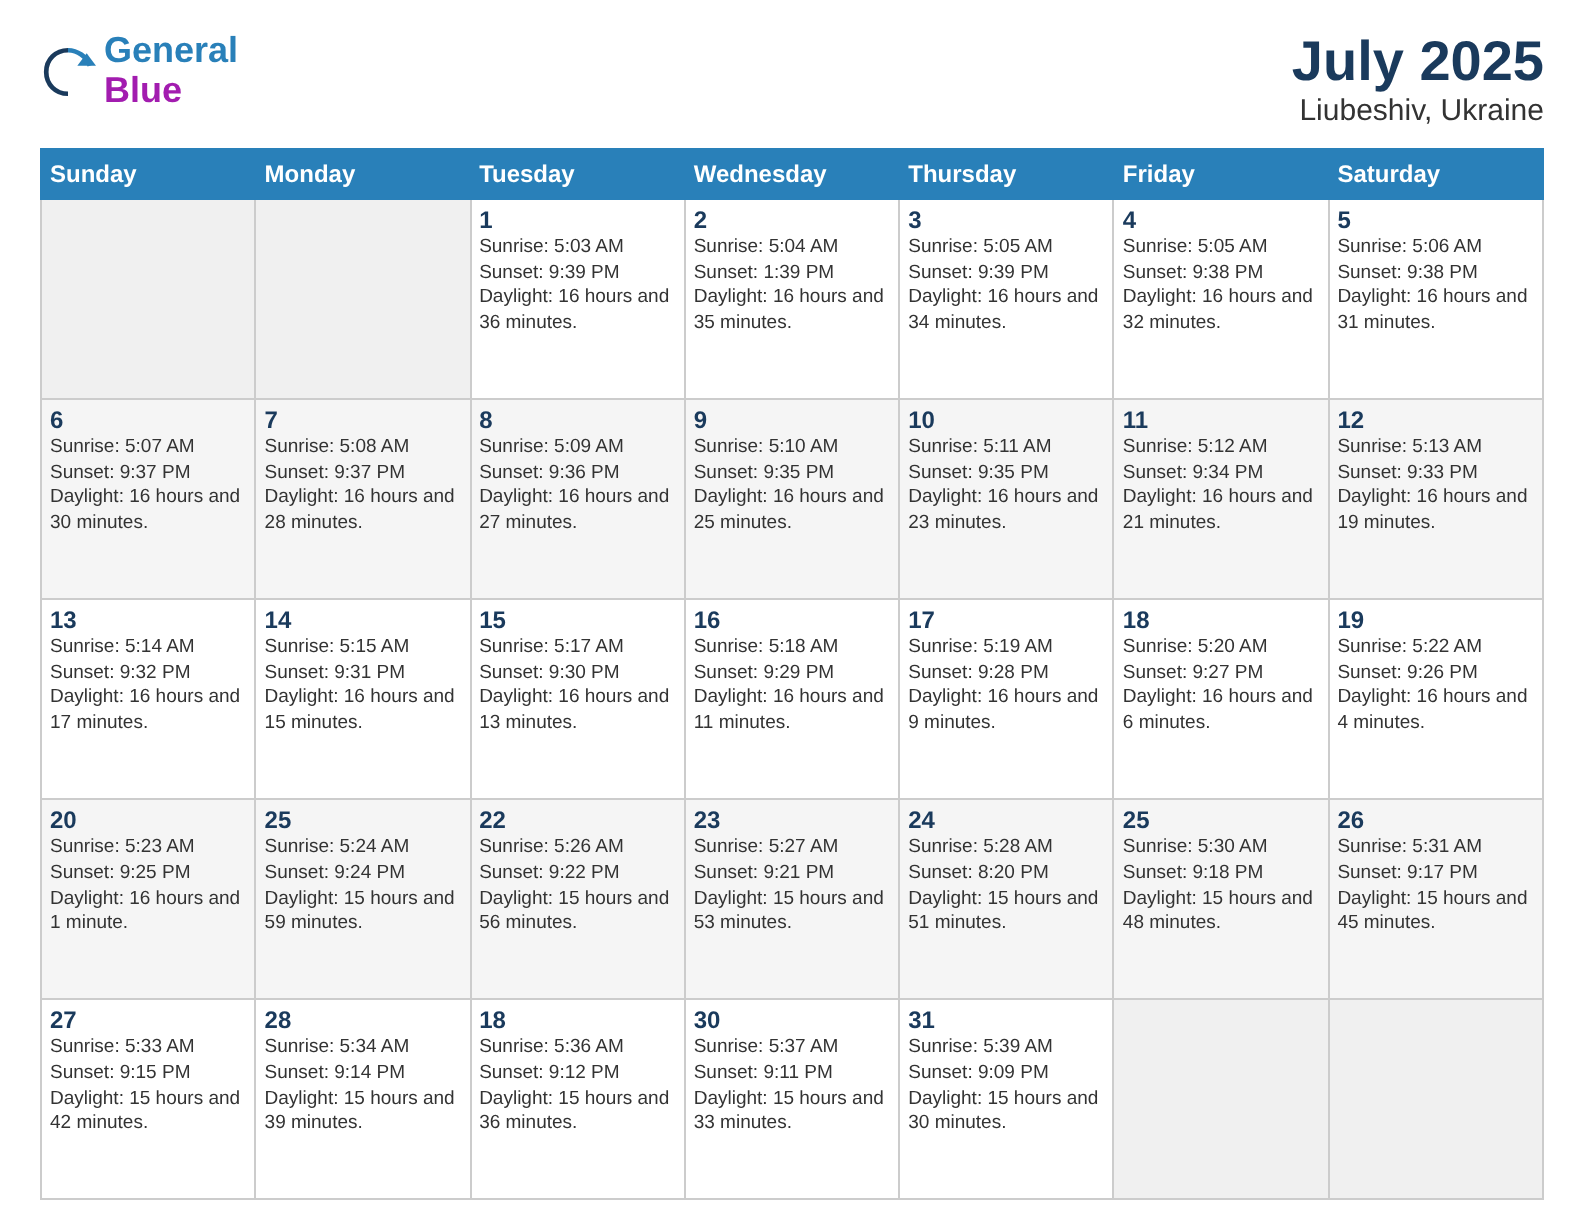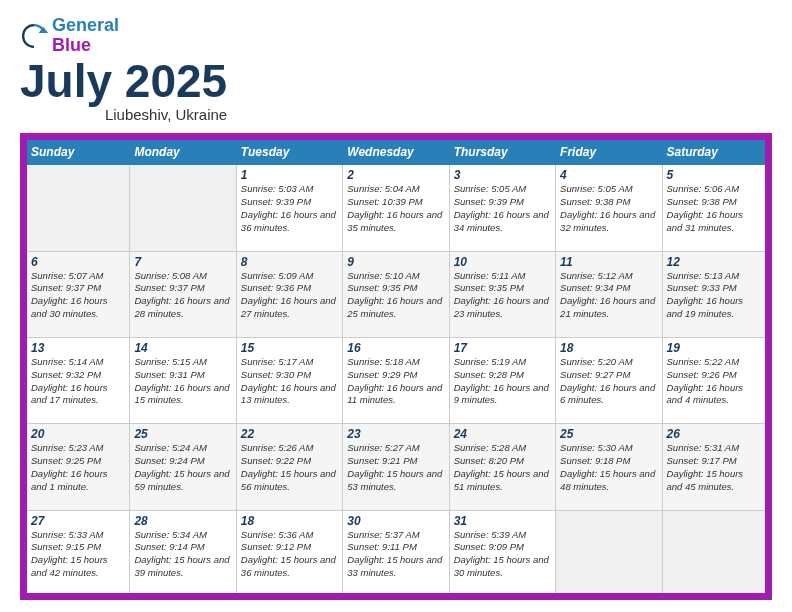--- a/index.html
+++ b/index.html
@@ -15,21 +15,20 @@
       height: 612px;
       padding: 16px 20px 12px 20px;
       display: flex;
       flex-direction: column;
     }
     .header {
       display: flex;
       justify-content: space-between;
       align-items: flex-start;
       margin-bottom: 10px;
-      flex-direction: column;
     }
     .logo {
       display: flex;
       align-items: center;
       gap: 4px;
     }
     .logo-text {
       font-size: 18px;
       font-weight: bold;
       color: #1a3a5c;
@@ -39,37 +38,36 @@
       color: #2980b9;
     }
     .logo-icon {
       width: 28px;
       height: 28px;
     }
     .title-block {
       text-align: right;
     }
     .month-title {
-      font-size: 46px;
+      font-size: 28px;
       font-weight: bold;
       color: #1a3a5c;
       line-height: 1.1;
     }
     .subtitle {
       font-size: 15px;
       color: #333;
       text-align: right;
     }
     .calendar {
       flex: 1;
-      border: 7px solid #a21caf;
+      border: 1px solid #a21caf;
       border-collapse: collapse;
       width: 100%;
       table-layout: fixed;
-      font-style: italic;
     }
     .calendar th {
       background: #2980b9;
       color: #fff;
       font-size: 12px;
       font-weight: bold;
       padding: 5px 4px;
       text-align: left;
       border: 1px solid #2980b9;
     }
@@ -146,21 +144,21 @@
           <td>
             <span class="day-num">1</span>
             <div class="day-info">Sunrise: 5:03 AM
 Sunset: 9:39 PM
 Daylight: 16 hours
 and 36 minutes.</div>
           </td>
           <td>
             <span class="day-num">2</span>
             <div class="day-info">Sunrise: 5:04 AM
-Sunset: 10:39 PM
+Sunset: 1:39 PM
 Daylight: 16 hours
 and 35 minutes.</div>
           </td>
           <td>
             <span class="day-num">3</span>
             <div class="day-info">Sunrise: 5:05 AM
 Sunset: 9:39 PM
 Daylight: 16 hours
 and 34 minutes.</div>
           </td>

